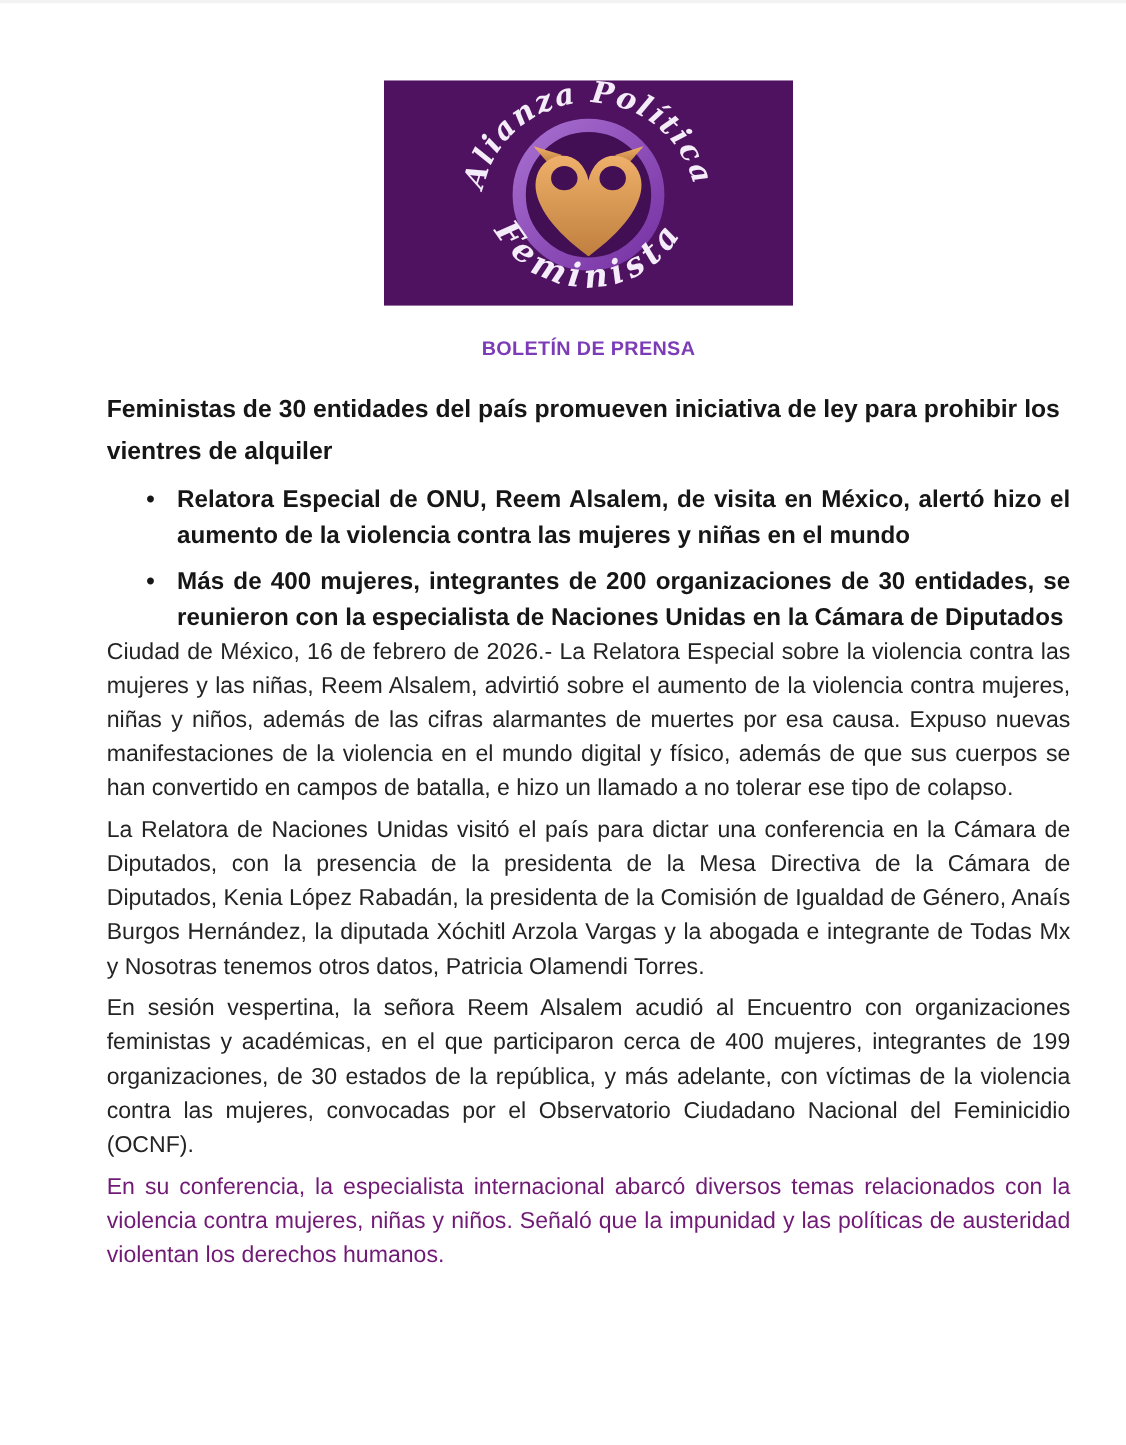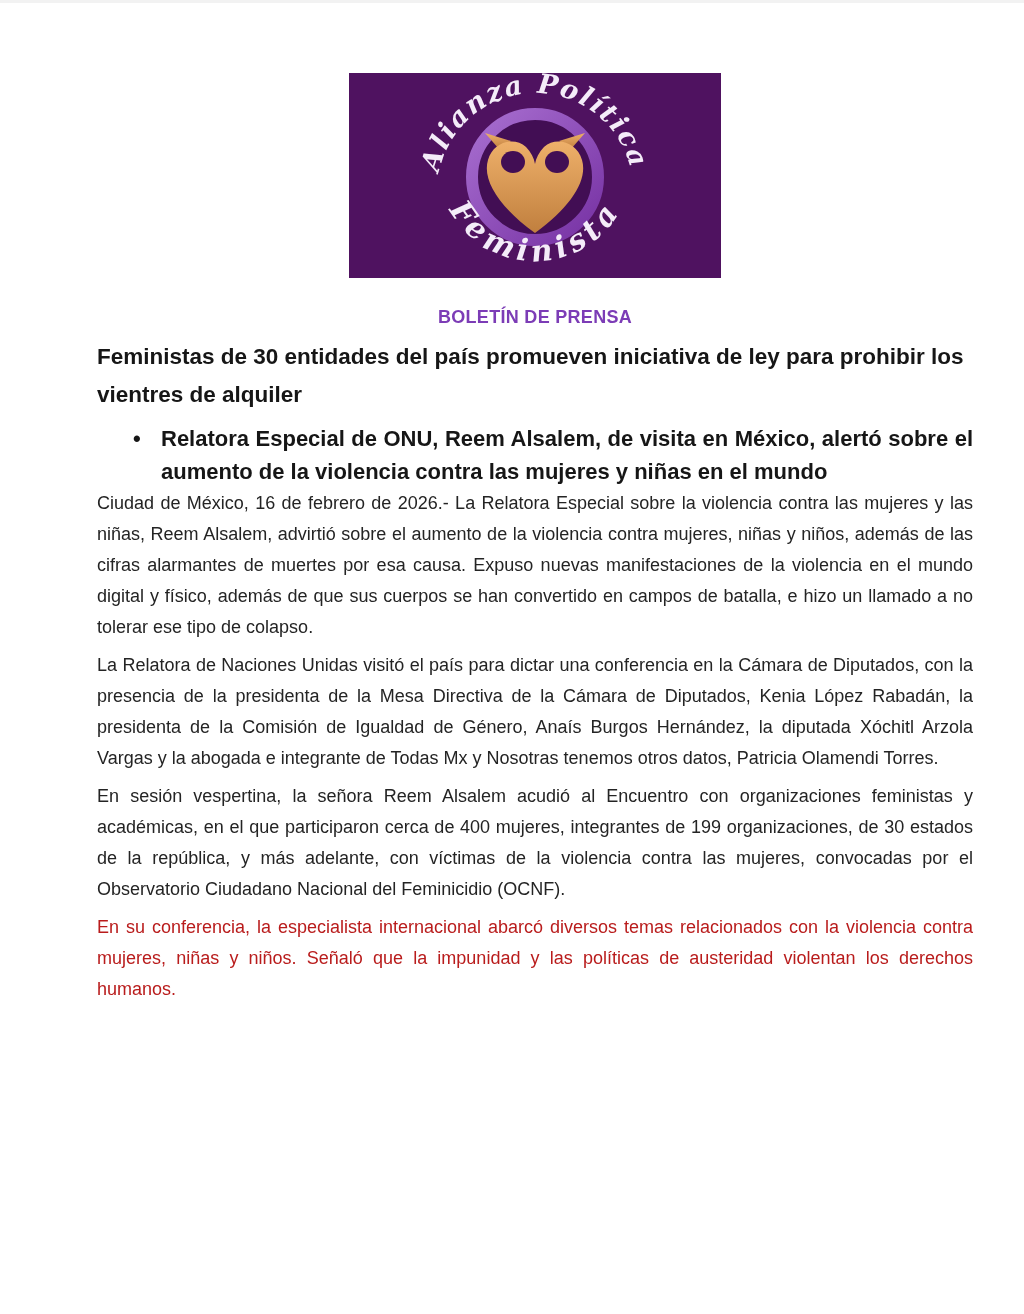--- a/index.html
+++ b/index.html
@@ -30,21 +30,21 @@
   }
   .kicker {
     margin-top: 24px;
     text-align: center;
     font-weight: bold;
     font-size: 18px;
     line-height: 30px;
     letter-spacing: 0.3px;
   }
   .headline {
-    margin-top: 6px;
+    margin-top: 21px;
     font-weight: bold;
     font-size: 22.5px;
     line-height: 38px;
     text-align: left;
   }
   ul.bullets {
     list-style: none;
     margin: 2px 0 0 0;
     padding: 0;
   }
@@ -58,21 +58,21 @@
     text-align: justify;
   }
   ul.bullets li::before {
     content: "\2022";
     position: absolute;
     left: 36px; top: 0;
   }
   .paragraphs { margin-top: 0; }
   .paragraphs p {
     margin: 0 0 7px 0;
-    font-size: 18px;
+    font-size: 21px;
     line-height: 31px;
     text-align: justify;
   }
 </style>
 </head>
 <body>
 
 <div class="scan-edge"></div>
 
 <div class="content">
@@ -105,23 +105,24 @@
         <textPath href="#arcBottom" startOffset="50%" text-anchor="middle">Feminista</textPath>
       </text>
     </svg>
   </div>
 
   <div class="kicker" style="color: rgb(124, 60, 182);">BOLETÍN DE PRENSA</div>
 
   <div class="headline" style="color: rgb(22, 22, 22);">Feministas de 30 entidades del país promueven iniciativa de ley para prohibir los vientres de alquiler</div>
 
   <ul class="bullets">
-    <li style="color: rgb(22, 22, 22);">Relatora Especial de ONU, Reem Alsalem, de visita en México, alertó sobre el aumento de la violencia contra las mujeres y niñas en el mundo</li>
+    <li style="color: rgb(22, 22, 22);">Relatora Especial de ONU, Reem Alsalem, de visita en México, alertó hizo el aumento de la violencia contra las mujeres y niñas en el mundo</li>
+    <li style="color: rgb(22, 22, 22);">Más de 400 mujeres, integrantes de 200 organizaciones de 30 entidades, se reunieron con la especialista de Naciones Unidas en la Cámara de Diputados</li>
   </ul>
 
   <div class="paragraphs">
     <p style="color: rgb(36, 36, 36);">Ciudad de México, 16 de febrero de 2026.- La Relatora Especial sobre la violencia contra las mujeres y las niñas, Reem Alsalem, advirtió sobre el aumento de la violencia contra mujeres, niñas y niños, además de las cifras alarmantes de muertes por esa causa. Expuso nuevas manifestaciones de la violencia en el mundo digital y físico, además de que sus cuerpos se han convertido en campos de batalla, e hizo un llamado a no tolerar ese tipo de colapso.</p>
     <p style="color: rgb(36, 36, 36);">La Relatora de Naciones Unidas visitó el país para dictar una conferencia en la Cámara de Diputados, con la presencia de la presidenta de la Mesa Directiva de la Cámara de Diputados, Kenia López Rabadán, la presidenta de la Comisión de Igualdad de Género, Anaís Burgos Hernández, la diputada Xóchitl Arzola Vargas y la abogada e integrante de Todas Mx y Nosotras tenemos otros datos, Patricia Olamendi Torres.</p>
     <p style="color: rgb(36, 36, 36);">En sesión vespertina, la señora Reem Alsalem acudió al Encuentro con organizaciones feministas y académicas, en el que participaron cerca de 400 mujeres, integrantes de 199 organizaciones, de 30 estados de la república, y más adelante, con víctimas de la violencia contra las mujeres, convocadas por el Observatorio Ciudadano Nacional del Feminicidio (OCNF).</p>
-    <p style="color: #b91c1c;">En su conferencia, la especialista internacional abarcó diversos temas relacionados con la violencia contra mujeres, niñas y niños. Señaló que la impunidad y las políticas de austeridad violentan los derechos humanos.</p>
+    <p style="color: #701a75;">En su conferencia, la especialista internacional abarcó diversos temas relacionados con la violencia contra mujeres, niñas y niños. Señaló que la impunidad y las políticas de austeridad violentan los derechos humanos.</p>
   </div>
 
 </div>
 
 </body></html>

